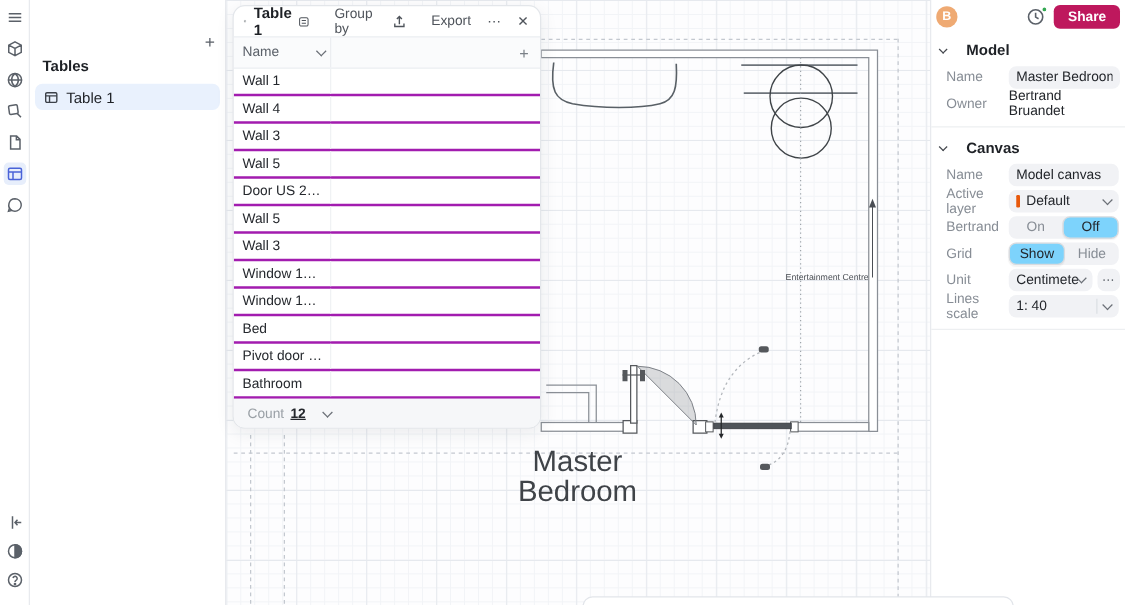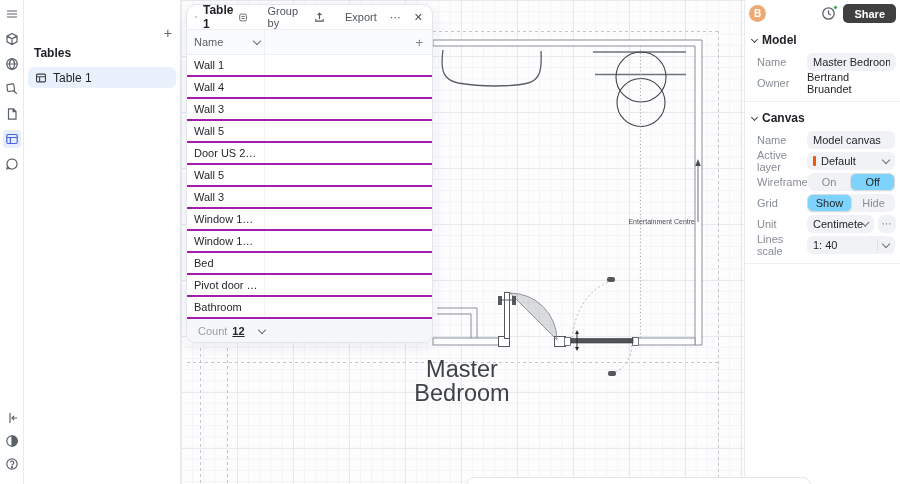--- a/index.html
+++ b/index.html
@@ -59,23 +59,23 @@
   .chev.inlined { margin-left:9px; }
 
   
   .inspector { width:156px; flex:0 0 156px; border-left:1px solid #e8eaee; background:#fff; display:flex; flex-direction:column; }
   .topbar { height:24px; display:flex; align-items:center; padding:3px 4px 0 4px; gap:6px; }
   .avatar { width:17px; height:17px; border-radius:50%; background:#efaa73; color:#fff; font-size:10px; font-weight:700; display:flex; align-items:center; justify-content:center; cursor:pointer; }
   .topbar-spacer { flex:1; }
   .history-btn { position:relative; width:16px; height:16px; cursor:pointer; }
   .history-btn svg { stroke:#5b6169; fill:none; stroke-width:1.2; }
   .history-dot { position:absolute; right:-1px; top:-1px; width:5px; height:5px; border-radius:50%; background:#34a853; border:1px solid #fff; }
-  .share-btn { height:19px; background:#404040; color:#fff; font-size:11px; font-weight:600; border:none; border-radius:5px; padding:0 11px; cursor:pointer; font-family:inherit; }
-
-  .sect-header { display:flex; align-items:center; gap:5px; padding:9px 6px 5px 7px; cursor:pointer; }
+  .share-btn { height:19px; background:#be185d; color:#fff; font-size:11px; font-weight:600; border:none; border-radius:5px; padding:0 11px; cursor:pointer; font-family:inherit; }
+
+  .sect-header { display:flex; align-items:center; gap:16px; padding:9px 6px 5px 7px; cursor:pointer; }
   .sect-chev { width:5px; height:5px; border-right:1.2px solid #44484e; border-bottom:1.2px solid #44484e; transform:rotate(45deg); margin-bottom:2px; }
   .sect-title { font-size:12px; font-weight:700; color:#1e2126; }
   .prop-row { display:flex; align-items:center; padding:0 5px 0 12px; height:19px; margin-bottom:2px; }
   .prop-label { flex:0 0 50px; font-size:11px; color:#878d95; }
   .prop-value { font-size:11px; color:#23262b; }
   .field { background:#f1f2f5; border-radius:6px; height:18px; display:flex; align-items:center; padding:0 6px; font-size:11px; color:#23262b; width:89px; cursor:pointer; }
   .field.grow-text span.val { white-space:nowrap; overflow:hidden; }
   .layer-bar { width:3px; height:10px; background:#e8590c; border-radius:1px; margin-right:5px; flex:0 0 3px; }
   .seg { background:#f1f2f5; border-radius:6px; height:18px; display:flex; width:89px; }
   .seg-btn { flex:1; display:flex; align-items:center; justify-content:center; font-size:11px; color:#878d95; cursor:pointer; border-radius:6px; }
@@ -362,21 +362,21 @@
   </div>
   <div class="prop-row">
     <span class="prop-label">Active layer</span>
     <div class="field">
       <span class="layer-bar"></span>
       <span>Default</span>
       <span class="chev"></span>
     </div>
   </div>
   <div class="prop-row">
-    <span class="prop-label">Wireframe</span>
+    <span class="prop-label">Bertrand</span>
     <div class="seg">
       <span class="seg-btn">On</span>
       <span class="seg-btn active">Off</span>
     </div>
   </div>
   <div class="prop-row">
     <span class="prop-label">Grid</span>
     <div class="seg">
       <span class="seg-btn active">Show</span>
       <span class="seg-btn">Hide</span>

